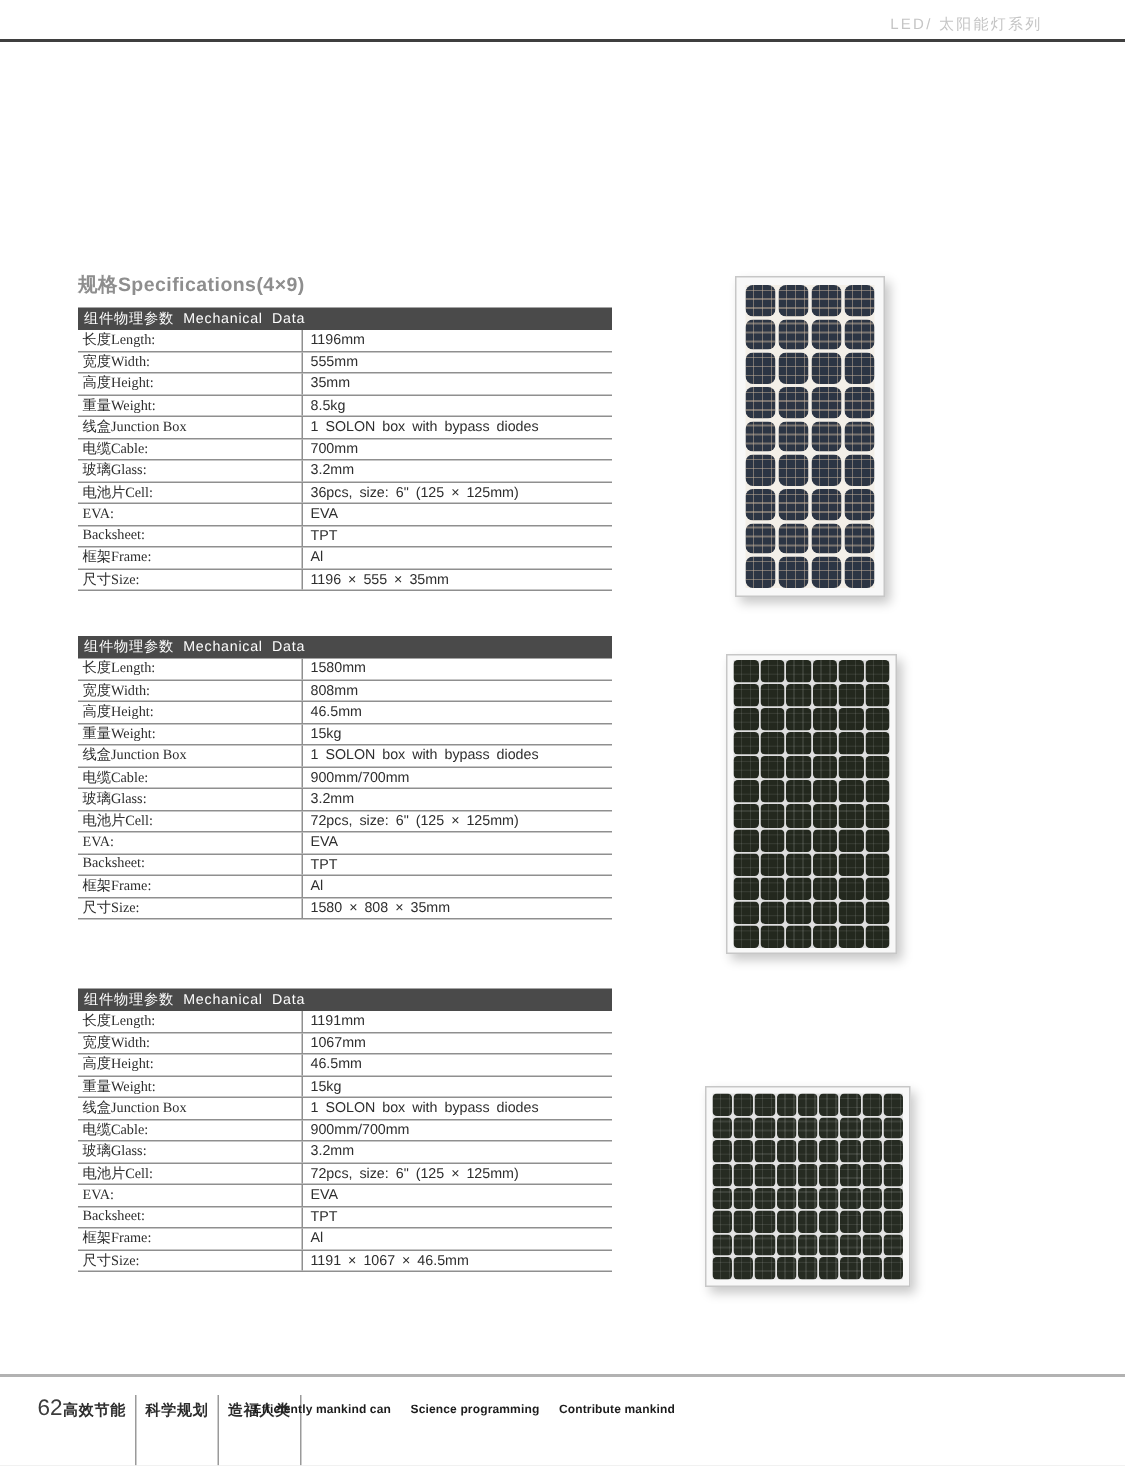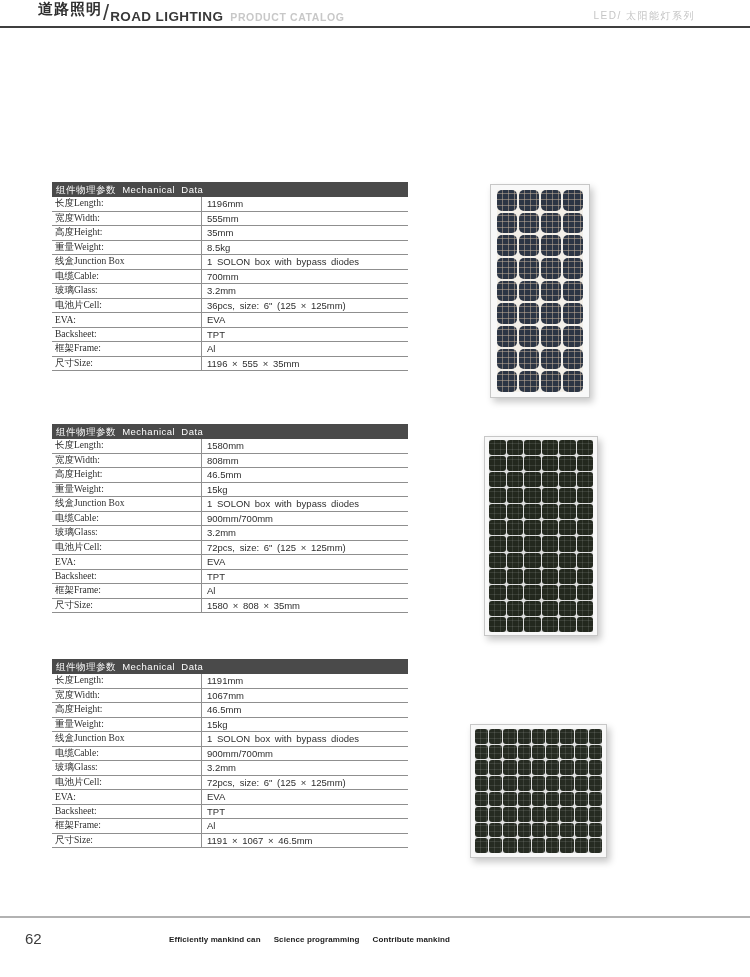--- a/index.html
+++ b/index.html
@@ -69,31 +69,26 @@
   .slogan:first-child { padding-left:0; }
   .phrases { position:absolute; left:169px; top:935px; display:flex; gap:13px; }
   .phrase { font-size:8px; font-weight:bold; color:#1c1c1c; letter-spacing:0.1px; }
 </style>
 </head>
 <body>
 
 <div class="page">
 
   <div class="header">
-    <div class="logo">
-      <span class="logo-cn">道路照明</span>
-      <span class="logo-slash">/</span>
-      <span class="logo-en">ROAD LIGHTING</span>
-      <span class="logo-sub">PRODUCT CATALOG</span>
-    </div>
     <div class="series">LED/ 太阳能灯系列</div>
   </div>
 
 
   <section class="spec spec-1">
+    <h2>规格Specifications(4×9)</h2>
     <div class="table">
       <div class="thead">组件物理参数  Mechanical Data</div>
       <div class="tbody">
 
           <div class="row">
             <div class="cell label">长度Length:</div>
             <div class="cell value">1196mm</div>
           </div>
 
           <div class="row">
@@ -478,19 +473,24 @@
         <div class="pcell" style="background-color: rgb(38, 43, 34); background-image: repeating-linear-gradient(0deg, transparent 0px, transparent 5px, rgba(255, 255, 255, 0.1) 5px, rgba(255, 255, 255, 0.1) 6px), repeating-linear-gradient(90deg, transparent 0px, transparent 5px, rgba(255, 255, 255, 0.1) 5px, rgba(255, 255, 255, 0.1) 6px);"></div>
         <div class="pcell" style="background-color: rgb(38, 43, 34); background-image: repeating-linear-gradient(0deg, transparent 0px, transparent 5px, rgba(255, 255, 255, 0.1) 5px, rgba(255, 255, 255, 0.1) 6px), repeating-linear-gradient(90deg, transparent 0px, transparent 5px, rgba(255, 255, 255, 0.1) 5px, rgba(255, 255, 255, 0.1) 6px);"></div>
         <div class="pcell" style="background-color: rgb(38, 43, 34); background-image: repeating-linear-gradient(0deg, transparent 0px, transparent 5px, rgba(255, 255, 255, 0.1) 5px, rgba(255, 255, 255, 0.1) 6px), repeating-linear-gradient(90deg, transparent 0px, transparent 5px, rgba(255, 255, 255, 0.1) 5px, rgba(255, 255, 255, 0.1) 6px);"></div>
         <div class="pcell" style="background-color: rgb(38, 43, 34); background-image: repeating-linear-gradient(0deg, transparent 0px, transparent 5px, rgba(255, 255, 255, 0.1) 5px, rgba(255, 255, 255, 0.1) 6px), repeating-linear-gradient(90deg, transparent 0px, transparent 5px, rgba(255, 255, 255, 0.1) 5px, rgba(255, 255, 255, 0.1) 6px);"></div>
         <div class="pcell" style="background-color: rgb(38, 43, 34); background-image: repeating-linear-gradient(0deg, transparent 0px, transparent 5px, rgba(255, 255, 255, 0.1) 5px, rgba(255, 255, 255, 0.1) 6px), repeating-linear-gradient(90deg, transparent 0px, transparent 5px, rgba(255, 255, 255, 0.1) 5px, rgba(255, 255, 255, 0.1) 6px);"></div>
       </div>
   </div>
 
   <div class="footer-line"></div>
   <div class="page-num">62</div>
+  <div class="slogans">
+    <span class="slogan">高效节能</span>
+    <span class="slogan">科学规划</span>
+    <span class="slogan">造福人类</span>
+  </div>
   <div class="phrases">
     <span class="phrase">Efficiently mankind can</span>
     <span class="phrase">Science programming</span>
     <span class="phrase">Contribute mankind</span>
   </div>
 
 </div>
 
 </body></html>

